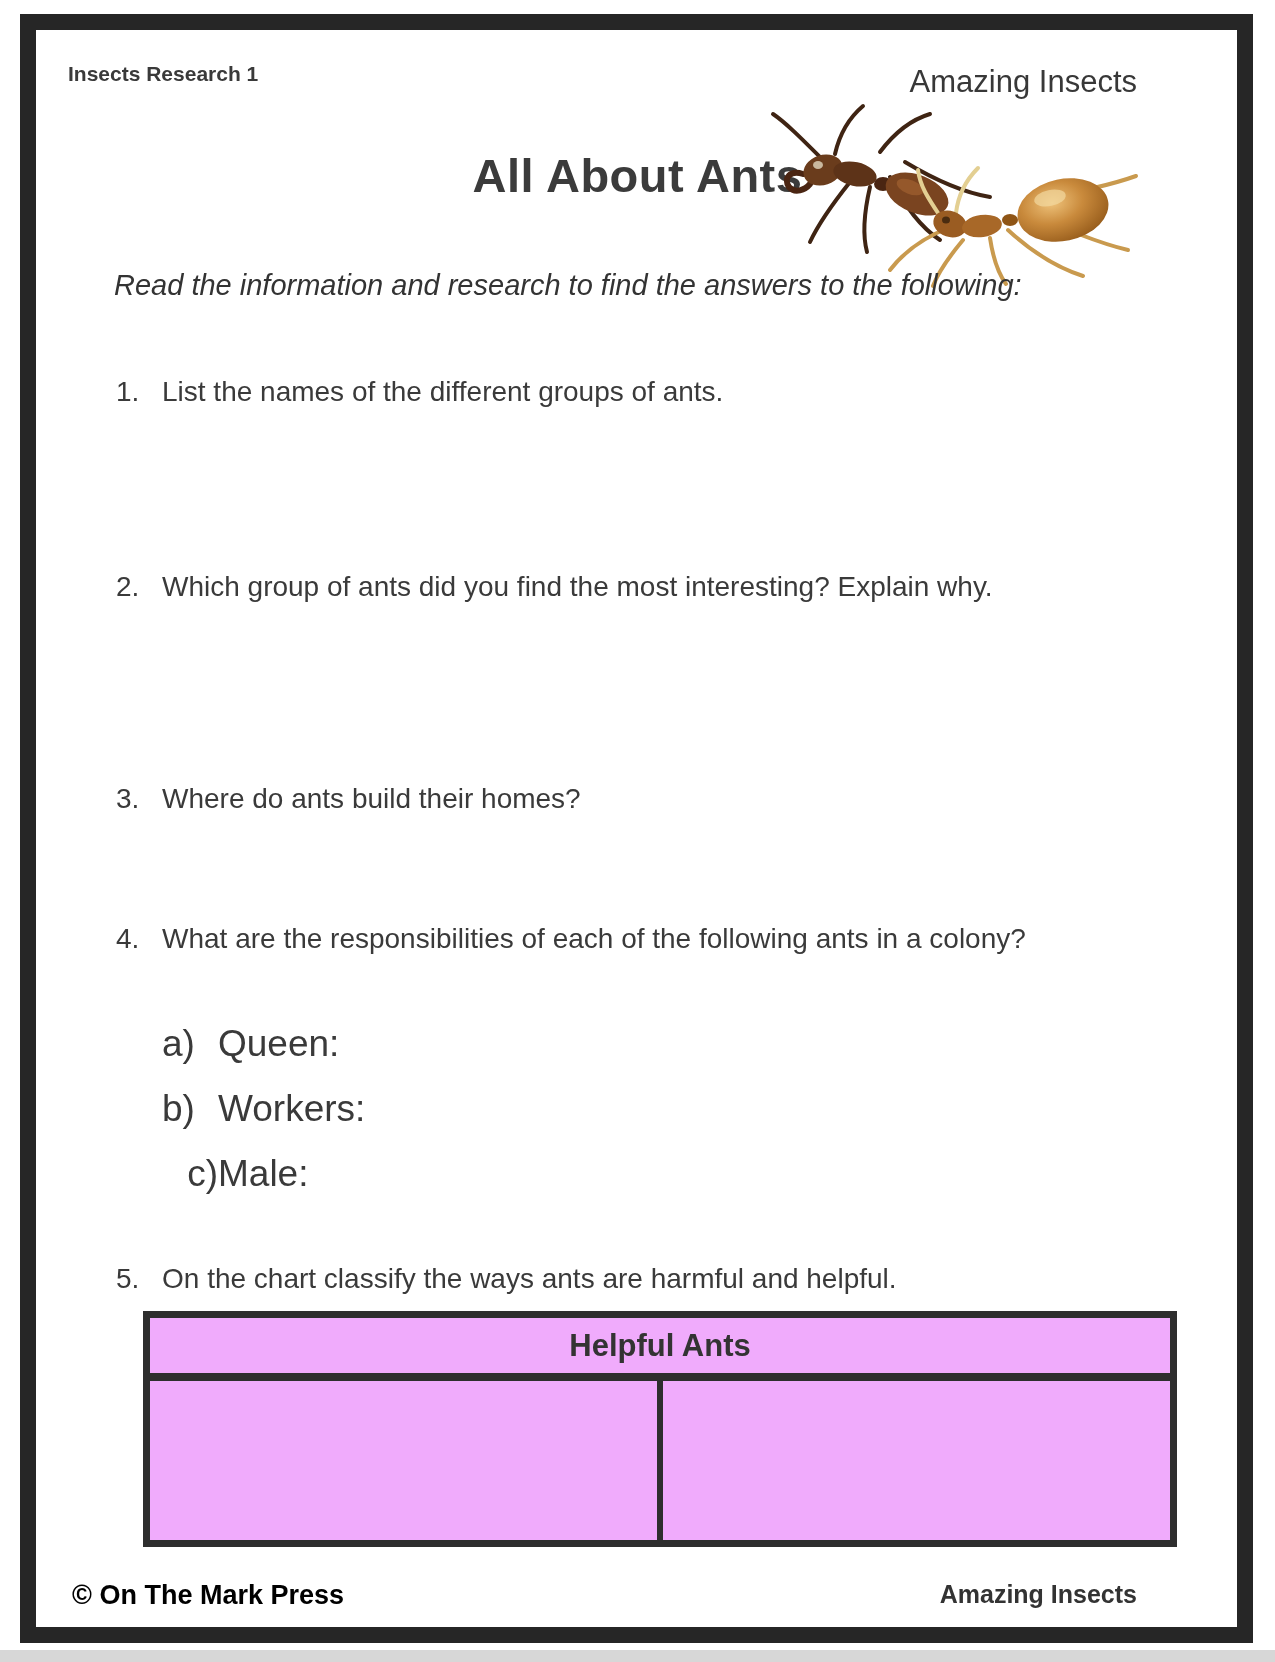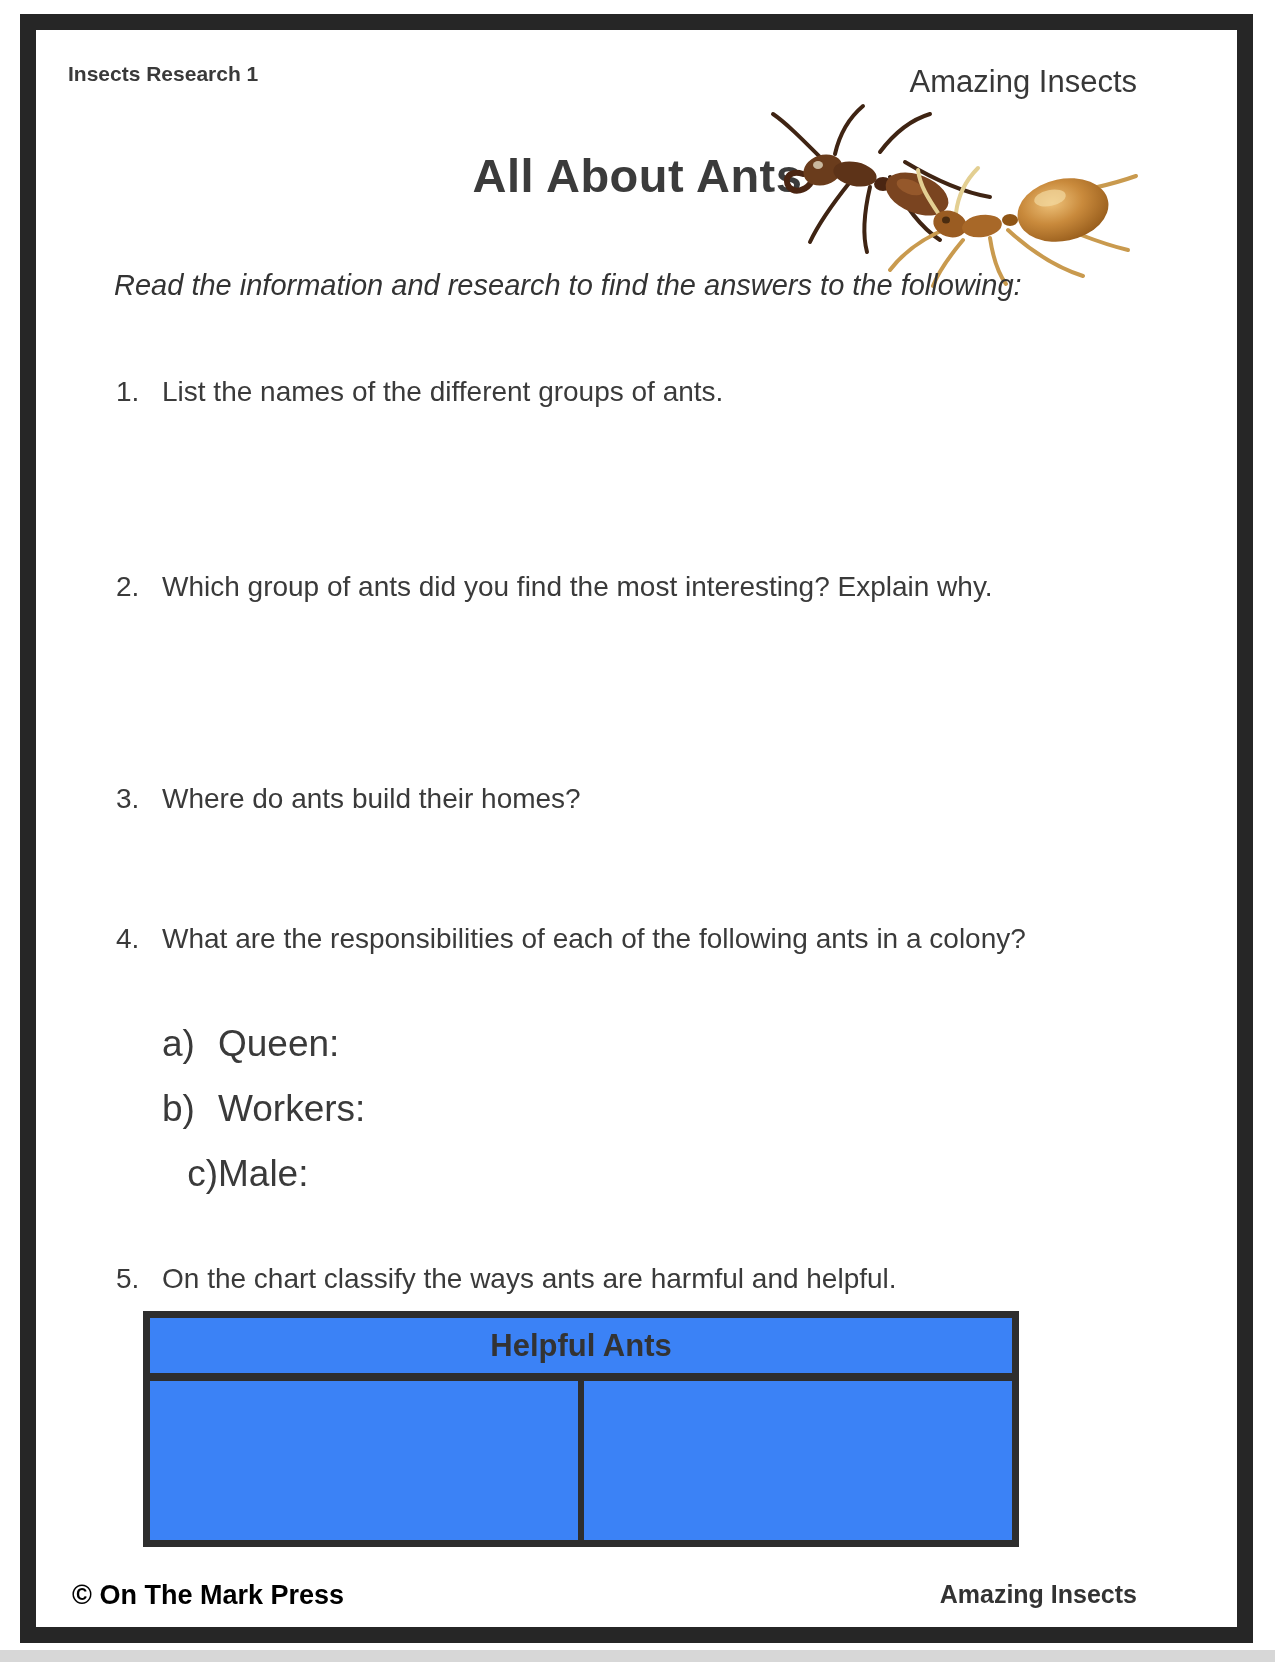--- a/index.html
+++ b/index.html
@@ -108,27 +108,27 @@
     display: inline-block;
     width: 56px;
   }
   .sub-a { top: 1023px; }
   .sub-b { top: 1088px; }
   .sub-c { top: 1153px; text-align: right; }
   .chart-table {
     position: absolute;
     left: 143px;
     top: 1311px;
-    width: 876px;
+    width: 1034px;
     height: 236px;
     border: 7px solid #2e2e2e;
     box-sizing: border-box;
     display: flex;
     flex-direction: column;
-    background: #3b82f6;
+    background: #f0abfc;
     text-align: right;
   }
   .chart-head {
     display: flex;
     height: 55px;
     border-bottom: 8px solid #2e2e2e;
   }
   .th {
     flex: 1;
     display: flex;

